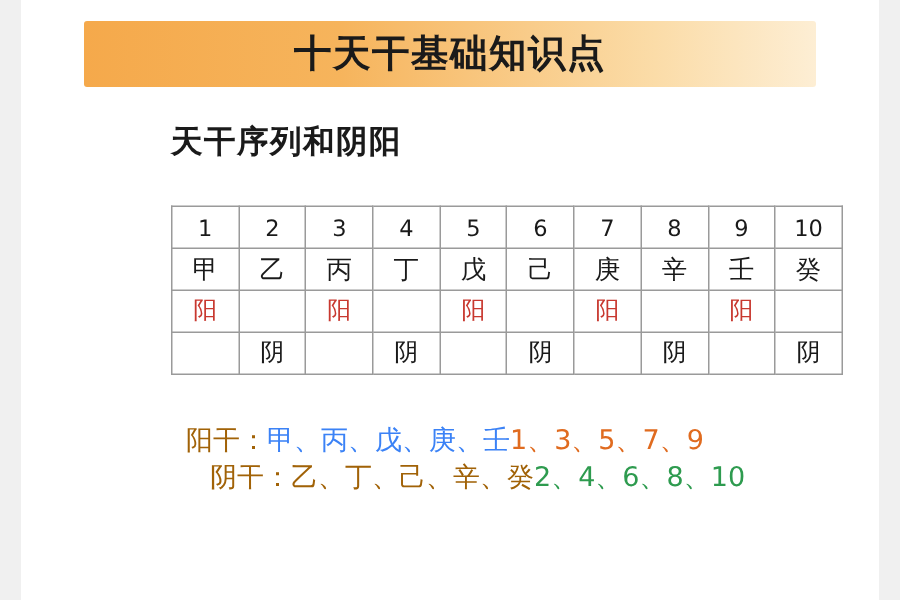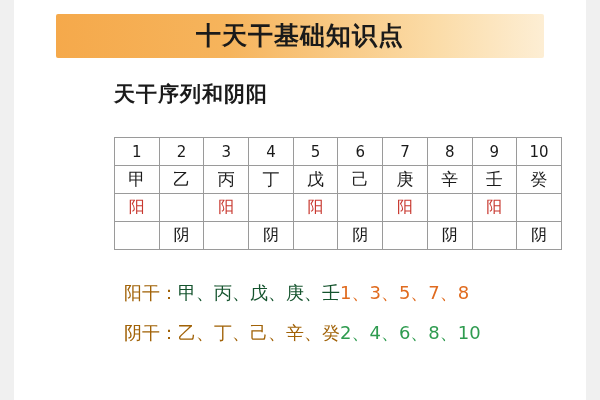--- a/index.html
+++ b/index.html
@@ -105,23 +105,23 @@
   .note {
     position: absolute;
     left: 110px;
     font-family: "DejaVu Sans", sans-serif;
     font-size: 16px;
     color: #1a1a1a;
     white-space: nowrap;
   }
   .note-1 { top: 249px; }
   .note-2 { top: 281px; font-size: 18px; }
-  .note-3 { top: 321px; font-size: 18px; }
+  .note-3 { top: 306px; font-size: 18px; margin-left: 16px; }
   .lbl { color: #a16207; }
-  .red { color: #14532d; }
+  .red { color: #3b82f6; }
   .green { color: #2e9b4f; }
   .num-red { color: #e06b1f; }
 
   
   .verse {
     position: absolute;
     left: 0;
     top: 352px;
     width: 572px;
     text-align: center;
@@ -195,21 +195,21 @@
         <td class="yin"></td>
         <td class="yin">阴</td>
         <td class="yin"></td>
         <td class="yin">阴</td>
       </tr>
     </tbody>
       </table>
 
 
     <div class="note note-2">
-      <span class="lbl">阳干：</span><span class="red">甲、丙、戊、庚、壬</span><span class="num-red">1、3、5、7、8</span>
+      <span class="lbl">阳干：</span><span class="red">甲、丙、戊、庚、壬</span><span class="num-red">1、3、5、7、9</span>
     </div>
 
     <div class="note note-3">
       <span class="lbl">阴干：</span><span class="lbl">乙、丁、己、辛、癸</span><span class="green">2、4、6、8、10</span>
     </div>
 
 
   </div>
 </div>
 

